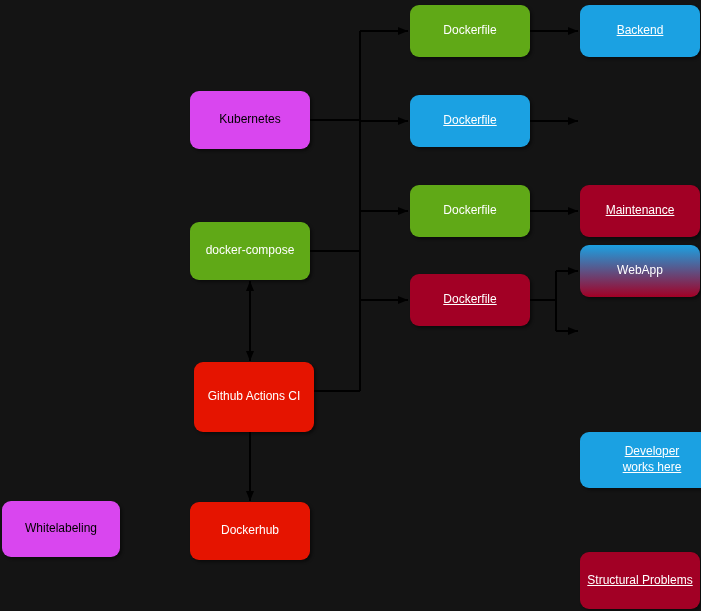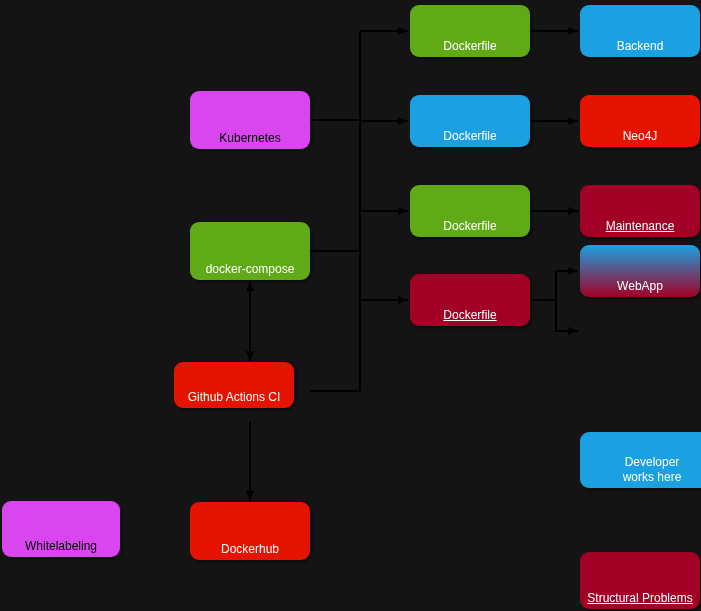--- a/index.html
+++ b/index.html
@@ -7,33 +7,33 @@
     position:relative;
     width:701px; height:611px;
     background:#141414;
     font-family:"Liberation Sans", sans-serif;
     overflow:hidden;
   }
   svg.edges { position:absolute; left:0; top:0; width:701px; height:611px; }
   .node {
     position:absolute;
     border-radius:9px;
-    display:flex; align-items:flex-end; justify-content:center;
+    display:flex; align-items:center; justify-content:center;
     text-align:center;
     font-size:12px; line-height:1.3;
     color:#ffffff;
     box-sizing:border-box;
     padding:2px 4px;
     white-space:pre-line;
     box-shadow:2px 2px 3px rgba(0,0,0,0.45);
   }
   .node span { white-space:pre-line; }
   .node.white   { background:#d946ef; color:#000000; }
   .node.green   { background:#60A917; }
-  .node.blue    { background:#1BA1E2; }
+  .node.blue    { background:#1BA1E2;text-decoration:underline; }
   .node.red     { background:#E51400; }
   .node.crimson { background:#A20025;text-decoration:underline; }
   .node.grad    { background:linear-gradient(180deg,#1BA1E2 0%,#A20025 100%); }
 </style>
 </head>
 <body>
 
 <div class="canvas">
 
   <svg class="edges" viewBox="0 0 701 611" xmlns="http://www.w3.org/2000/svg">
@@ -63,21 +63,21 @@
       <path d="M250 421 V501" marker-end="url(#ah)"></path>
     </g>
   </svg>
 
   <div class="node white" style="left:190px;top:91px;width:120px;height:58px">
     <span>Kubernetes</span>
   </div>
   <div class="node green" style="left:190px;top:222px;width:120px;height:58px">
     <span>docker-compose</span>
   </div>
-  <div class="node red" style="left:174px;top:362px;width:120px;height:46px">
+  <div class="node red" style="left:194px;top:362px;width:120px;height:70px">
     <span>Github Actions CI</span>
   </div>
   <div class="node red" style="left:190px;top:502px;width:120px;height:58px">
     <span>Dockerhub</span>
   </div>
   <div class="node white" style="left:2px;top:501px;width:118px;height:56px">
     <span>Whitelabeling</span>
   </div>
 
   <div class="node green" style="left:410px;top:5px;width:120px;height:52px">
@@ -89,23 +89,20 @@
   <div class="node green" style="left:410px;top:185px;width:120px;height:52px">
     <span>Dockerfile</span>
   </div>
   <div class="node crimson" style="left:410px;top:274px;width:120px;height:52px">
     <span>Dockerfile</span>
   </div>
 
   <div class="node blue" style="left:580px;top:5px;width:120px;height:52px">
     <span>Backend</span>
   </div>
-  <div class="node red" style="left:580px;top:95px;width:120px;height:52px">
-    <span>Neo4J</span>
-  </div>
   <div class="node crimson" style="left:580px;top:185px;width:120px;height:52px">
     <span>Maintenance</span>
   </div>
   <div class="node grad" style="left:580px;top:245px;width:120px;height:52px">
     <span>WebApp</span>
   </div>
 
   <div class="node blue" style="left:580px;top:432px;width:144px;height:56px">
     <span>Developer
 works here</span>

